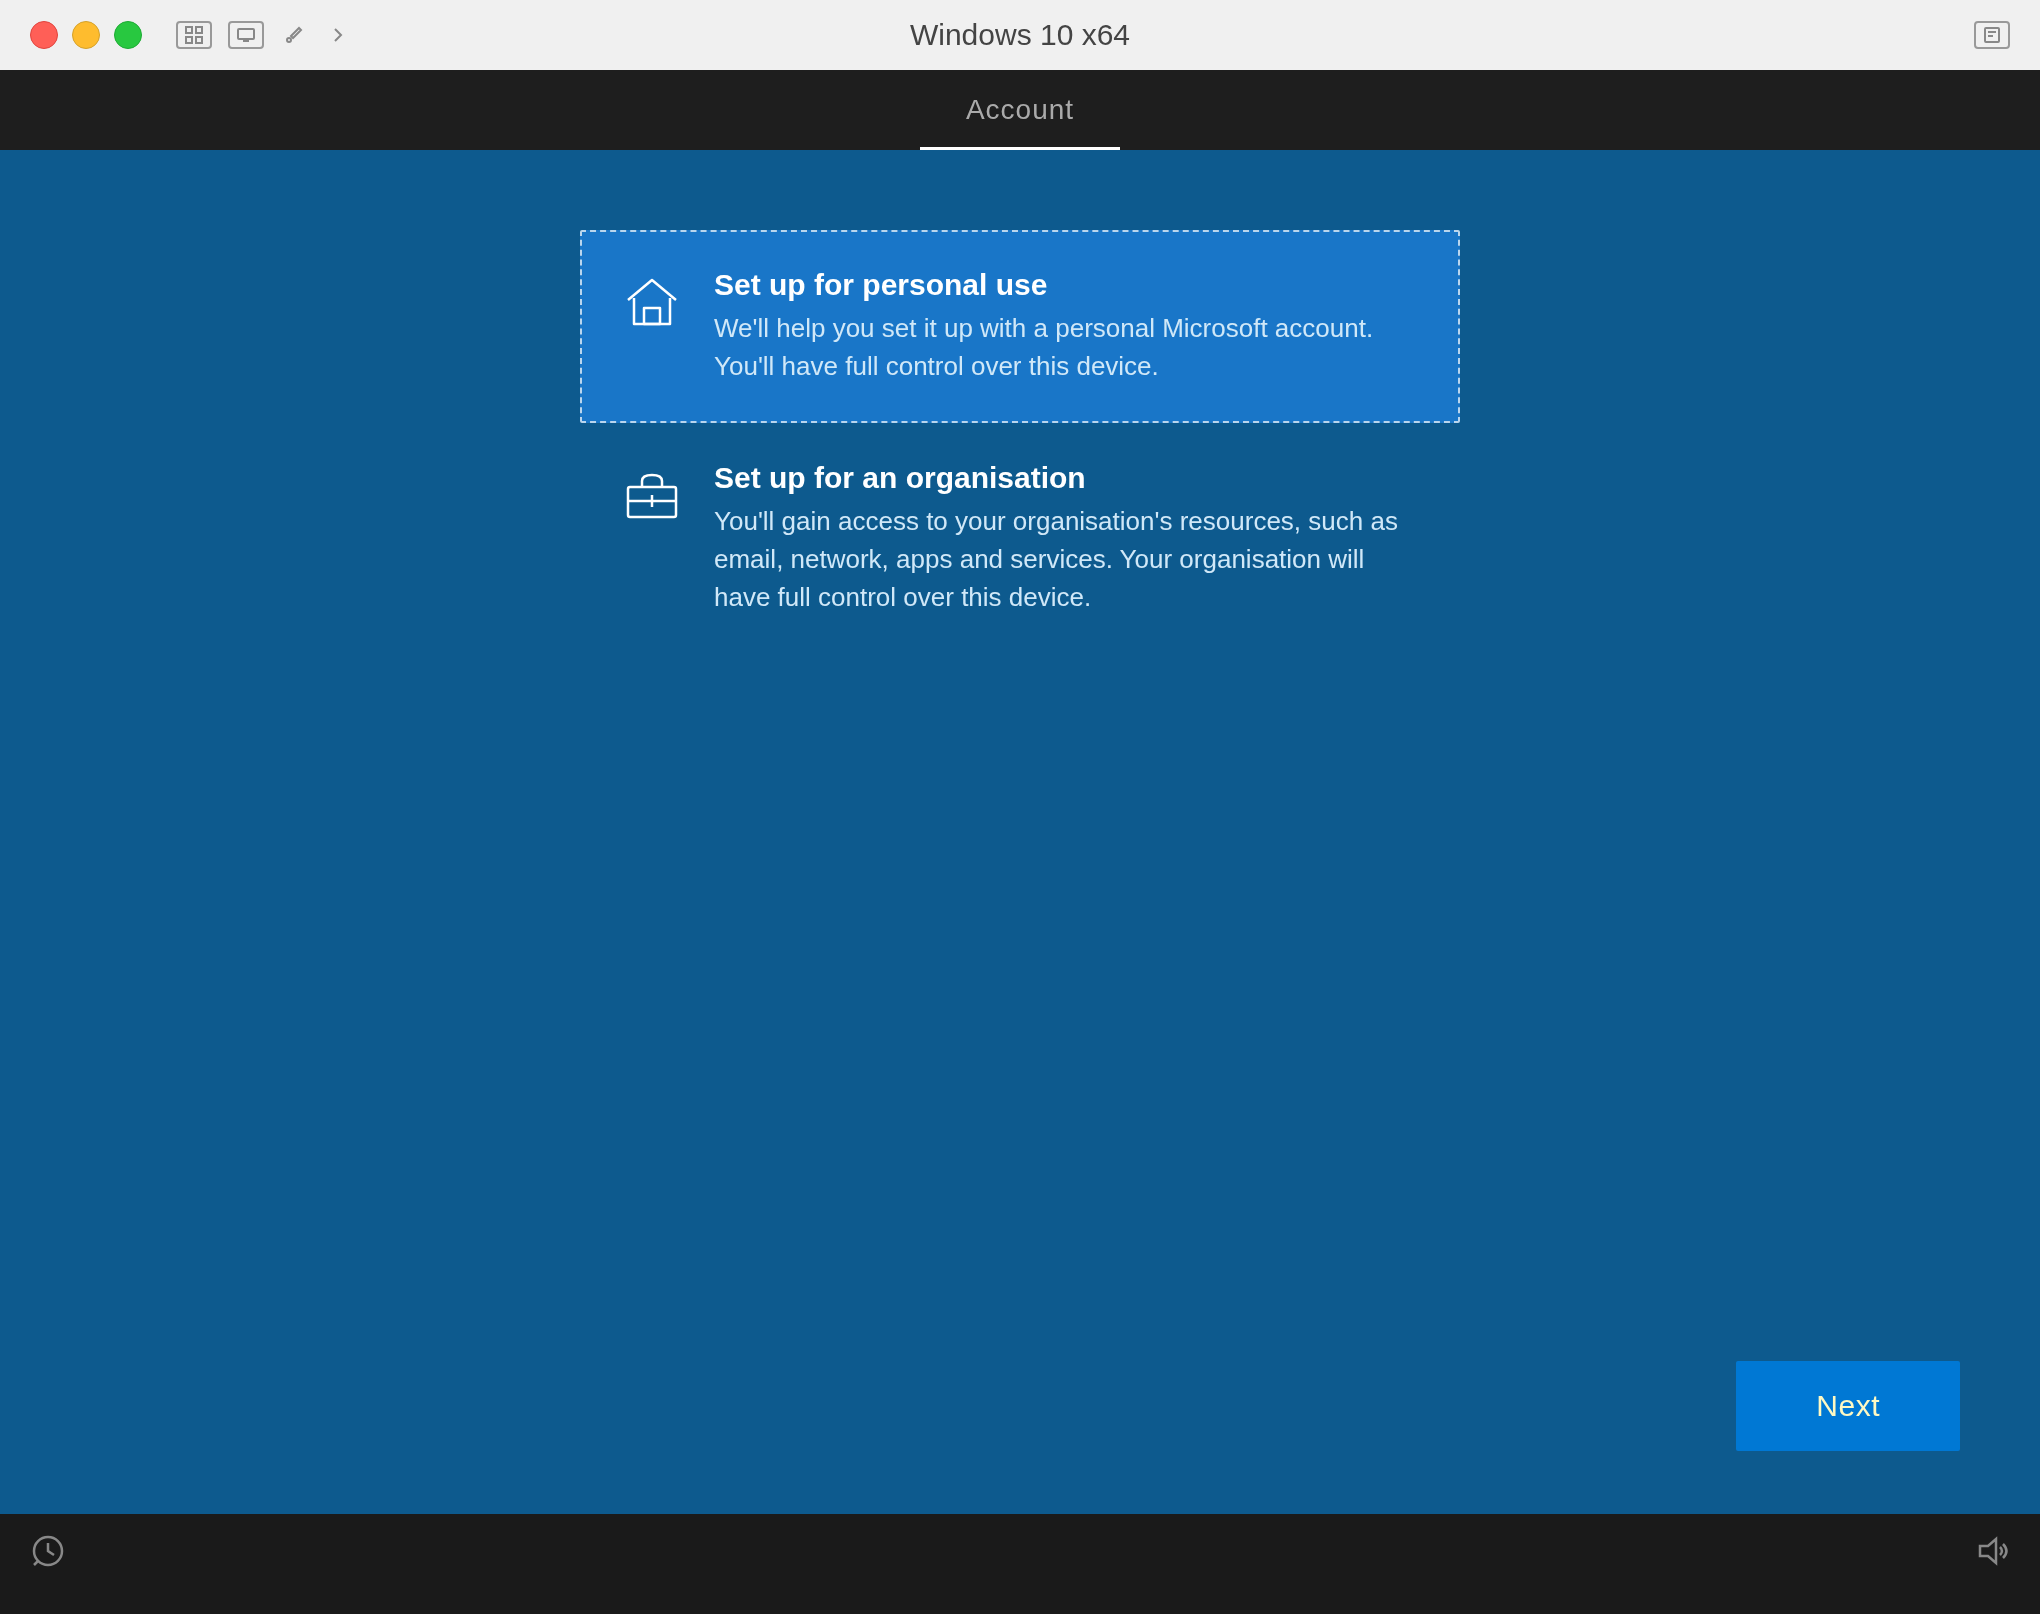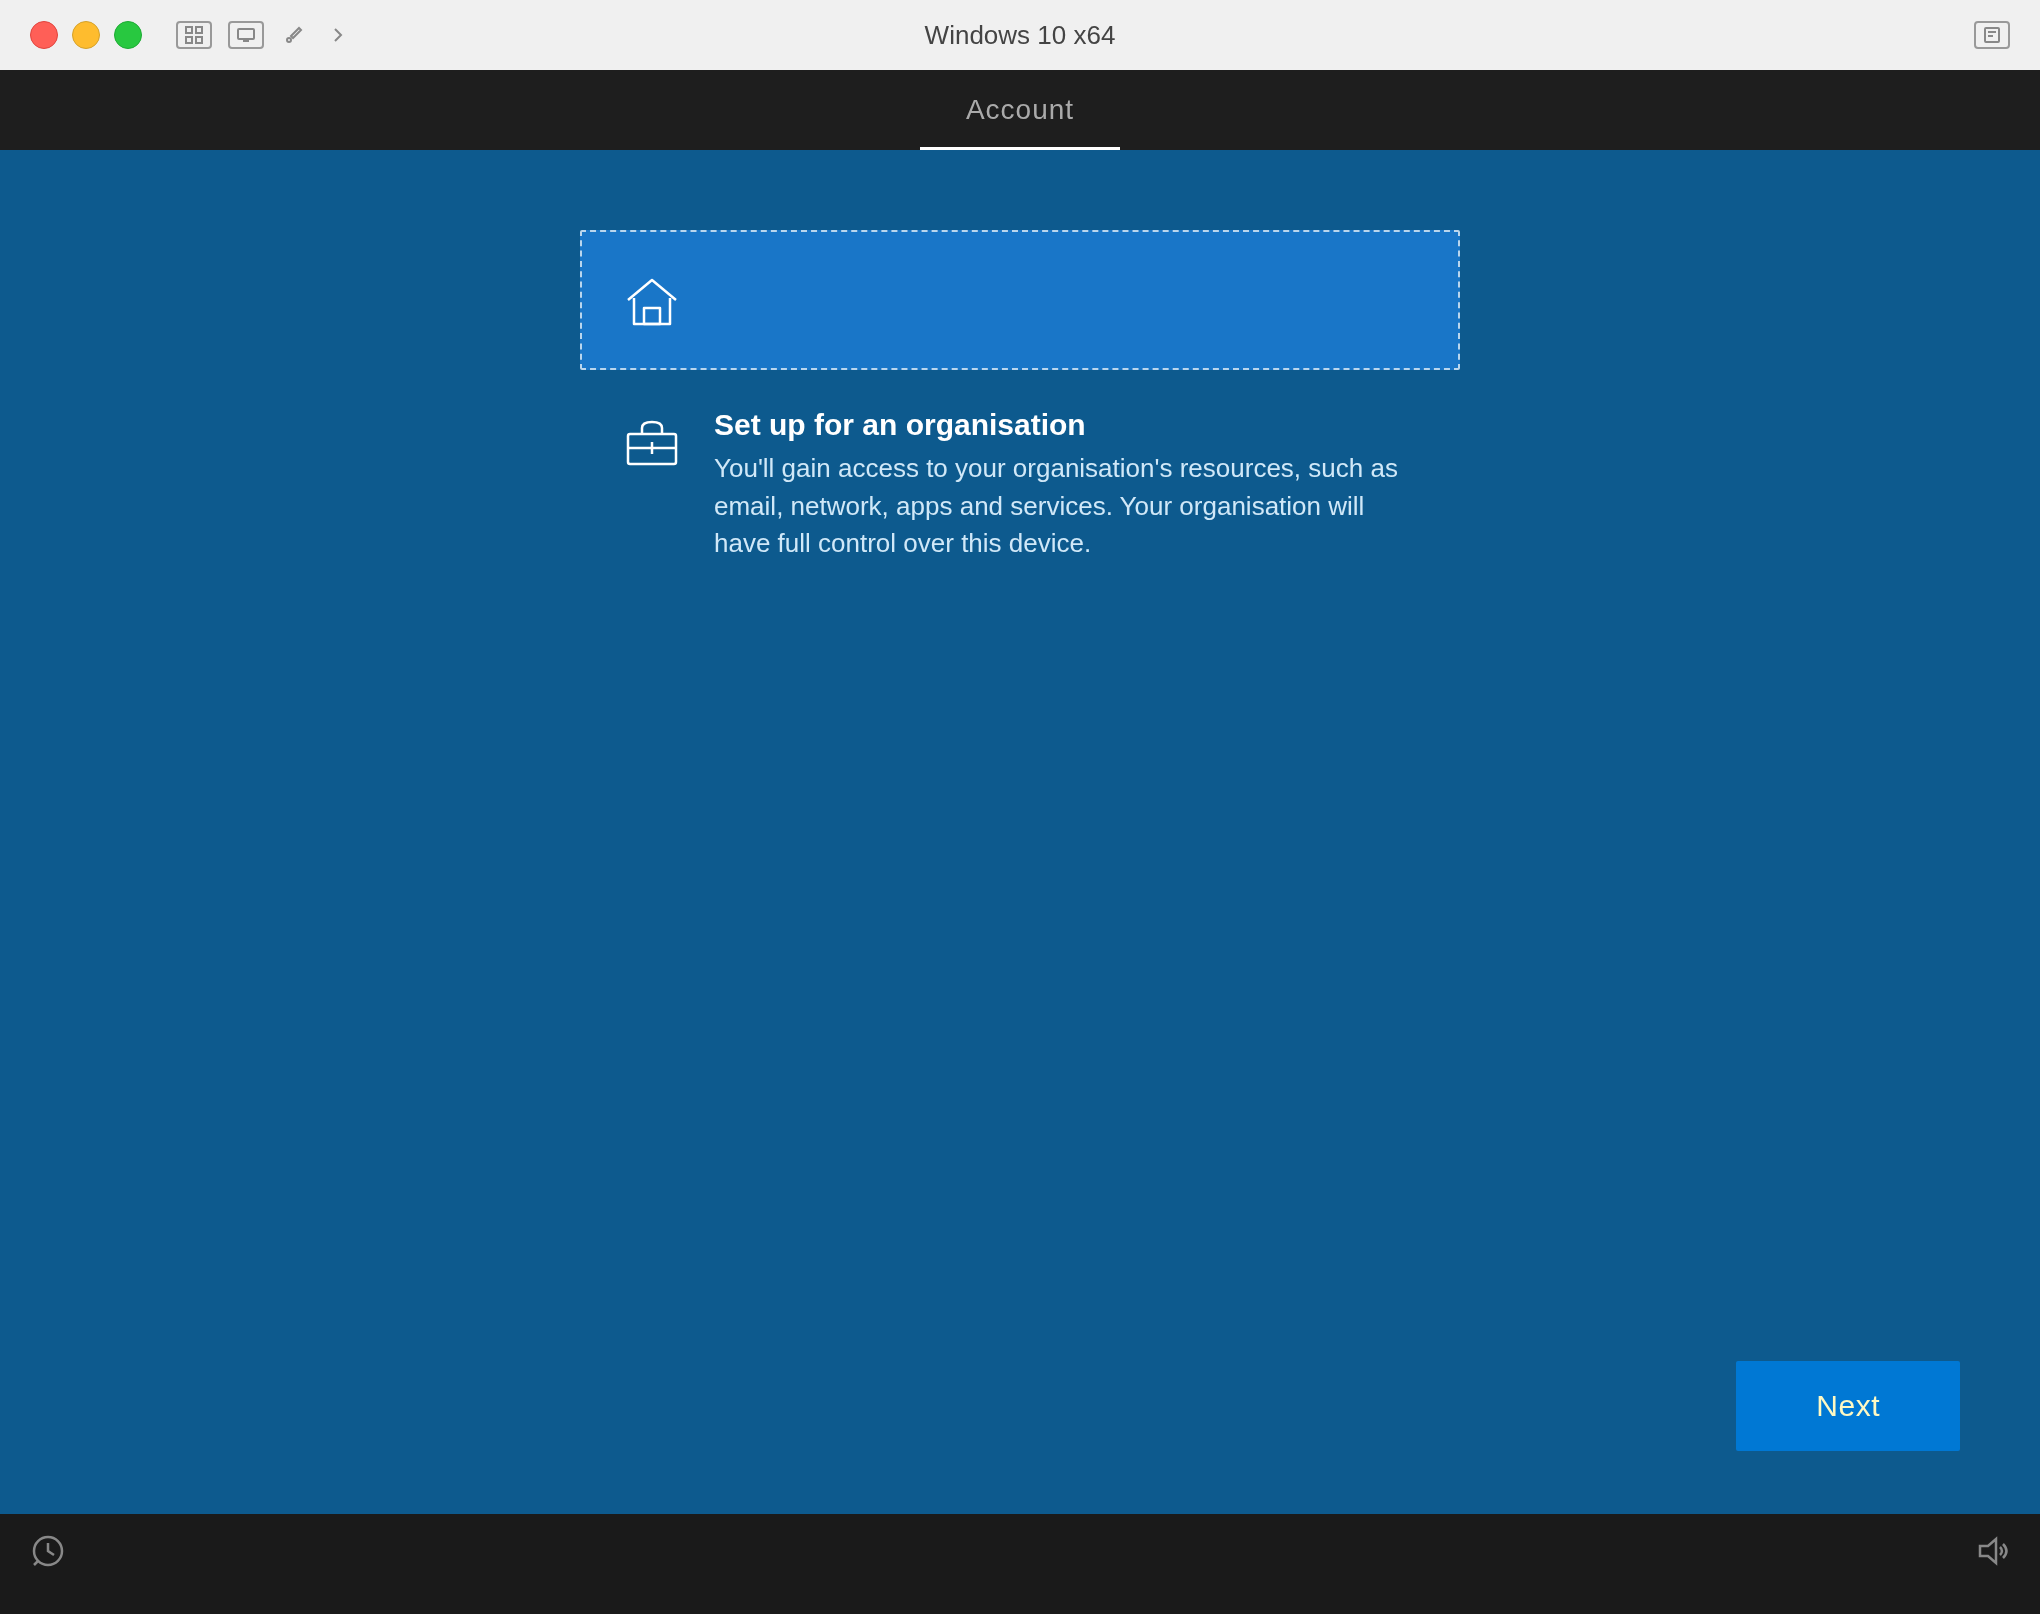--- a/index.html
+++ b/index.html
@@ -65,21 +65,21 @@
       align-items: center;
       justify-content: center;
       color: #888;
       font-size: 16px;
     }
 
     .title-bar-title {
       position: absolute;
       left: 50%;
       transform: translateX(-50%);
-      font-size: 26px;
+      font-size: 30px;
       color: #444;
       font-weight: 400;
     }
 
     .title-bar-right {
       display: flex;
       align-items: center;
     }
 
     .tb-right-icon {
@@ -290,20 +290,24 @@
 
   <div class="options-container">
 
     <div class="option-card selected">
       <div class="option-icon">
         <svg width="60" height="60" viewBox="0 0 60 60" fill="none" stroke="#fff" stroke-width="2.5" stroke-linejoin="round">
           <polyline points="6,28 30,8 54,28"></polyline>
           <polyline points="12,26 12,52 48,52 48,26"></polyline>
           <rect x="22" y="36" width="16" height="16"></rect>
         </svg>
+      </div>
+      <div class="option-text">
+        <span class="option-title">Set up for personal use</span>
+        <span class="option-desc">We'll help you set it up with a personal Microsoft account. You'll have full control over this device.</span>
       </div>
     </div>
 
     <div class="option-card unselected">
       <div class="option-icon">
         <svg width="60" height="60" viewBox="0 0 60 60" fill="none" stroke="#fff" stroke-width="2.5" stroke-linejoin="round">
           <rect x="6" y="22" width="48" height="30" rx="2"></rect>
           <path d="M20,22 L20,16 Q20,10 30,10 Q40,10 40,16 L40,22"></path>
           <line x1="6" y1="36" x2="54" y2="36"></line>
           <line x1="30" y1="30" x2="30" y2="42"></line>

